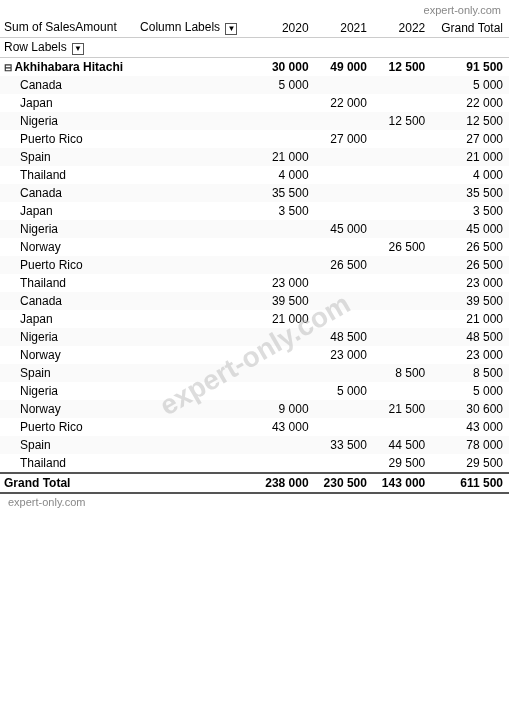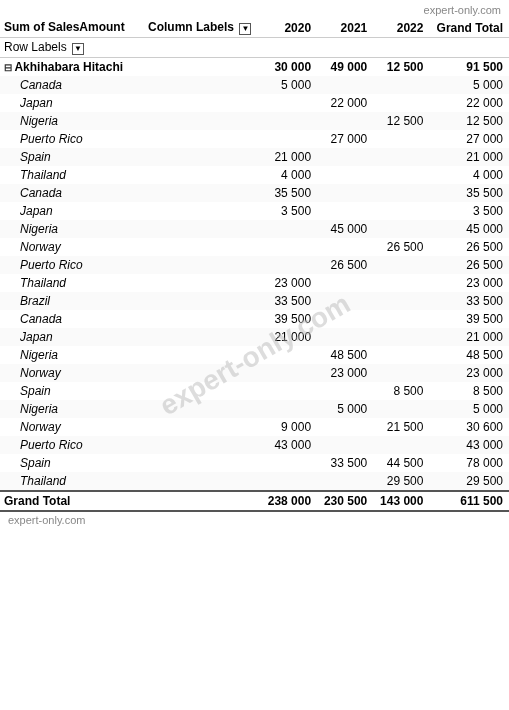--- a/index.html
+++ b/index.html
@@ -42,35 +42,34 @@
     th, td {
       padding: 2px 6px;
       text-align: right;
       white-space: nowrap;
     }
     th:first-child, td:first-child {
       text-align: left;
       padding-left: 4px;
     }
     .header-row th {
-      font-weight: bold;
+      font-weight: normal;
       border-bottom: 1px solid #ccc;
       background: #fff;
     }
     .sub-header th {
       font-weight: normal;
       border-bottom: 1px solid #ccc;
     }
     .group-row td {
       font-weight: bold;
       border-top: 1px solid #ddd;
     }
     .detail-row td:first-child {
       padding-left: 20px;
-      font-style: italic;
     }
     .grand-total-row td {
       font-weight: bold;
       border-top: 2px solid #555;
       border-bottom: 2px solid #555;
     }
     .filter-icon {
       display: inline-block;
       width: 12px;
       height: 12px;
@@ -216,27 +215,20 @@
         <td>26 500</td>
       </tr>
       <tr class="detail-row">
         <td>Thailand</td>
         <td>23 000</td>
         <td></td>
         <td></td>
         <td>23 000</td>
       </tr>
       <tr class="detail-row">
-        <td>Brazil</td>
-        <td>33 500</td>
-        <td></td>
-        <td></td>
-        <td>33 500</td>
-      </tr>
-      <tr class="detail-row">
         <td>Canada</td>
         <td>39 500</td>
         <td></td>
         <td></td>
         <td>39 500</td>
       </tr>
       <tr class="detail-row">
         <td>Japan</td>
         <td>21 000</td>
         <td></td>

